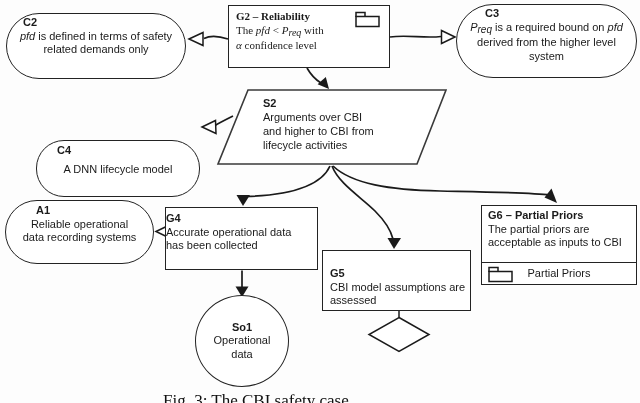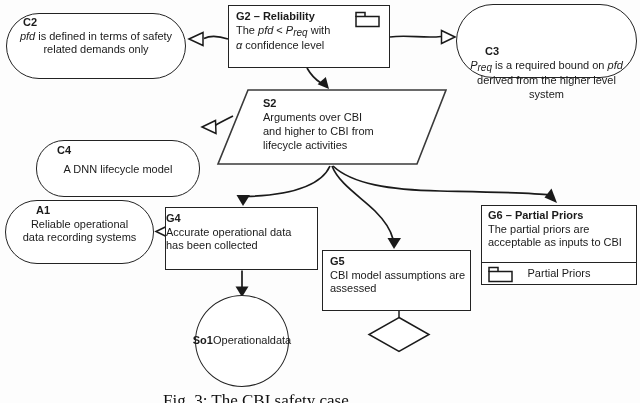--- a/index.html
+++ b/index.html
@@ -8,21 +8,21 @@
   .wires{position:absolute;left:0;top:0;z-index:0;}
   .node{position:absolute;z-index:1;background:#fff;border:1.8px solid #232323;
         box-sizing:border-box;font-size:11px;line-height:13.5px;}
   .stadium{display:flex;flex-direction:column;}
   .nid{font-weight:bold;font-size:11px;}
   .ctr{text-align:center;}
   .tline{white-space:nowrap;}
   .it{font-style:italic;}
   .sb{font-size:10px;vertical-align:-2px;}
   .s2text{position:absolute;z-index:1;font-size:11px;line-height:14px;}
-  .circle{border-radius:50%;display:flex;align-items:center;justify-content:center;}
+  .circle{border-radius:50%;display:flex;flex-direction:column;align-items:center;justify-content:center;}
   .folder{position:absolute;}
   .modstrip{display:flex;align-items:center;justify-content:center;}
   .caption{position:absolute;z-index:1;font-family:"Liberation Serif",serif;font-size:17px;color:#111;
            white-space:nowrap;}
 </style>
 </head>
 <body>
 
 <div class="canvas">
 
@@ -60,32 +60,32 @@
     <path d="M 399,311 L 399,318" fill="none" stroke="#1a1a1a" stroke-width="1.5"></path>
     <polygon points="399,317.5 429,334.5 399,351.5 369,334.5" fill="#ffffff" stroke="#1a1a1a" stroke-width="1.5"></polygon>
   </svg>
 
   <div class="node stadium" style="left:6px;top:13px;width:180px;height:66px;border-radius:33px;padding-top:2px;">
     <div class="nid" style="margin-left:16px;">C2</div>
     <div class="ctr"><span class="it">pfd</span><span> is defined in terms of safety</span></div>
     <div class="ctr">related demands only</div>
   </div>
 
-  <div class="node" style="left:228px;top:5px;width:162px;height:63px;padding:4px 7px;">
+  <div class="node" style="left:228px;top:5px;width:162px;height:63px;padding:4px 7px;font-family:Liberation Serif, serif;">
     <div class="nid">G2 – Reliability</div>
     <div class="tline"><span>The </span><span class="it">pfd</span><span> &lt; </span><span class="it">P</span><span class="sb it">req</span><span> with</span></div>
     <div class="tline"><span class="it">α</span><span> confidence level</span></div>
     <svg class="folder" style="right:8px;top:5px;" width="27" height="17" viewBox="0 0 27 17">
       <path d="M2,6 V1.5 H11 V6" fill="#ffffff" stroke="#1a1a1a" stroke-width="1.5"></path>
       <rect x="2" y="5.5" width="23" height="10" fill="#ffffff" stroke="#1a1a1a" stroke-width="1.5"></rect>
     </svg>
   </div>
 
   <div class="node stadium" style="left:456px;top:4px;width:181px;height:74px;border-radius:37px;padding-top:2px;">
-    <div class="nid" style="margin-left:28px;margin-top:38px;">C3</div>
+    <div class="nid" style="margin-left:28px;">C3</div>
     <div class="ctr"><span class="it">P</span><span class="sb it">req</span><span> is a required bound on </span><span class="it">pfd</span></div>
     <div class="ctr">derived from the higher level</div>
     <div class="ctr">system</div>
   </div>
 
   <div class="node stadium" style="left:36px;top:100px;width:164px;height:57px;border-radius:28px;padding-top:3px;margin-top:40px;">
     <div class="nid" style="margin-left:20px;">C4</div>
     <div class="ctr" style="margin-top:5px;">A DNN lifecycle model</div>
   </div>
 
@@ -101,21 +101,21 @@
     <div class="ctr">Reliable operational</div>
     <div class="ctr">data recording systems</div>
   </div>
 
   <div class="node" style="left:165px;top:207px;width:153px;height:63px;padding:4px 0;">
     <div class="nid">G4</div>
     <div class="tline">Accurate operational data</div>
     <div class="tline">has been collected</div>
   </div>
 
-  <div class="node" style="left:322px;top:250px;width:149px;height:61px;padding:4px 7px;">
+  <div class="node" style="left:322px;top:250px;width:149px;height:61px;padding:16px 7px;">
     <div class="nid">G5</div>
     <div class="tline">CBI model assumptions are</div>
     <div class="tline">assessed</div>
   </div>
 
   <div class="node" style="left:481px;top:205px;width:156px;height:71px;padding:3px 6px;">
     <div class="nid">G6 – Partial Priors</div>
     <div class="tline">The partial priors are</div>
     <div class="tline">acceptable as inputs to CBI</div>
   </div>

